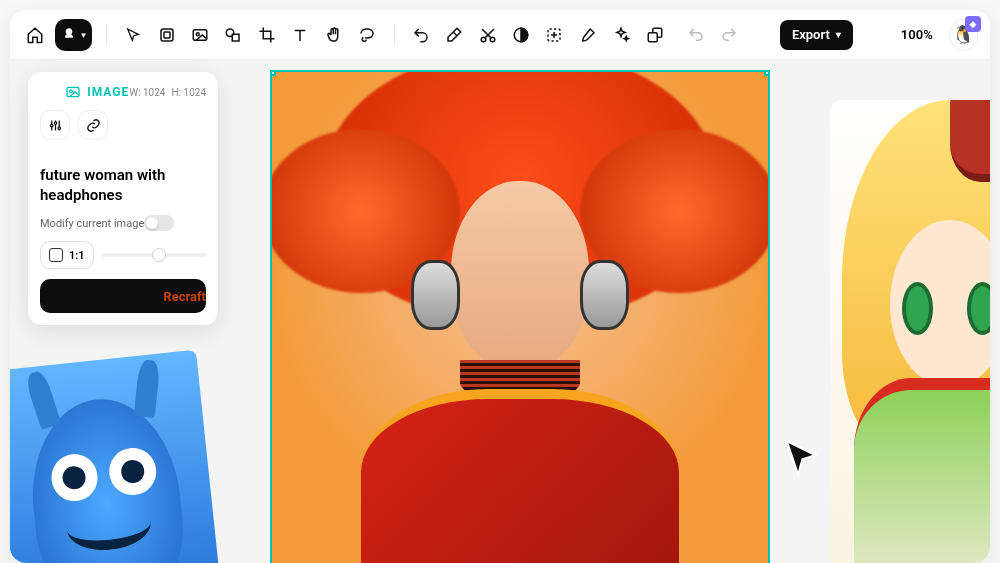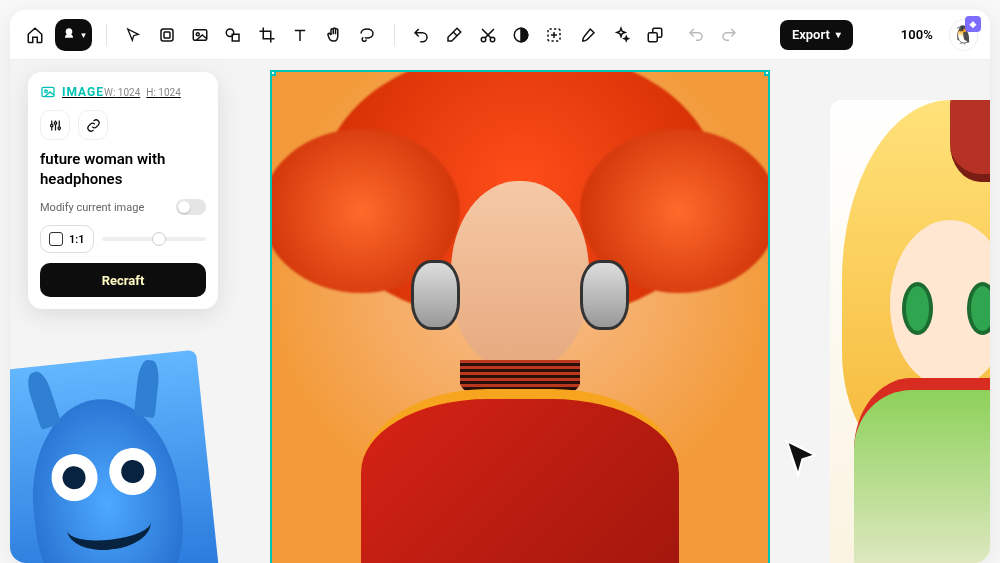--- a/index.html
+++ b/index.html
@@ -186,43 +186,43 @@
       position: absolute;
       top: 62px; left: 18px;
       width: 190px;
       background: #fff;
       border-radius: 14px;
       box-shadow: 0 6px 24px rgba(0,0,0,0.10);
       padding: 12px;
       display:flex; flex-direction:column; gap:10px;
       z-index:5;
     }
-    .panel-header { display:flex; align-items:center; justify-content:flex-start;text-decoration:underline; }
+    .panel-header { display:flex; align-items:center; justify-content:flex-end; }
     .panel-title { display:flex; align-items:center; gap:6px; color:#00c4b3; font-weight:700; font-size:12px; letter-spacing:1px;}
     .panel-dims { font-size:10px; color:#888; display:flex; gap:6px;}
     .style-row { display:flex; align-items:center; gap:8px; }
     .style-chip{
       flex:1; display:flex; align-items:center; gap:8px;
       border:1px solid #eee; border-radius:10px; padding:4px 6px; cursor:pointer;
     }
     .style-thumb{ width:30px; height:30px; border-radius:8px; background:linear-gradient(#f6a23a,#d46a10);}
     .style-label{ font-size:10.5px; line-height:1.2; font-weight:600;}
     .style-caret{ margin-left:auto; color:#888; font-size:12px;}
     .mini-btn{ width:30px; height:30px; border:1px solid #eee; border-radius:10px; display:flex;align-items:center;justify-content:center; cursor:pointer;}
-    .prompt-text{ font-size:15px; font-weight:600; line-height:1.3; min-height:38px; outline:none;}
-    .modify-row{ display:flex; align-items:center; justify-content:space-between; font-size:11px; color:#666;}
+    .prompt-text{ font-size:15px; font-weight:600; line-height:1.3; min-height:38px; outline:none;margin-top:16px;}
+    .modify-row{ display:flex; align-items:center; font-size:11px; color:#666;}
     .toggle{ width:30px; height:16px; border-radius:10px; background:#e5e5e5; position:relative; cursor:pointer;}
     .toggle::after{content:""; position:absolute; top:2px; left:2px; width:12px; height:12px; background:#fff; border-radius:50%; box-shadow:0 1px 2px rgba(0,0,0,.2);}
     .aspect-row{ display:flex; align-items:center; gap:8px;}
     .aspect-btn{ display:flex; align-items:flex-end; gap:6px; border:1px solid #ddd; border-radius:10px; padding:6px 8px; font-size:11px; font-weight:600; cursor:pointer;}
     .aspect-sq{ width:14px; height:14px; border:1.5px solid #333; border-radius:3px;}
     .aspect-slider{ flex:1; height:4px; background:#eee; border-radius:2px; position:relative;}
     .aspect-thumb{ position:absolute; top:-5px; left:48%; width:14px; height:14px; border-radius:50%; background:#fff; border:1.5px solid #ccc;}
     .palette-btn{ width:100%; height:32px; border-radius:10px; background:#f2f2f2; color:#111; display:flex; align-items:center; justify-content:center; gap:6px; font-size:12px; font-weight:600; cursor:pointer;}
-    .recraft-btn{ width:100%; height:34px; border-radius:10px; background:#0d0d0d; color:#fef9c3; display:flex; align-items:center; justify-content:center; font-size:13px; font-weight:700; cursor:pointer;}
+    .recraft-btn{ width:100%; height:34px; border-radius:10px; background:#0d0d0d; color:#c2410c; display:flex; align-items:center; justify-content:flex-end; font-size:13px; font-weight:700; cursor:pointer;}
     svg { display:block; }
   </style>
 </head>
 <body>
 
 <div class="app-window">
 
   <div class="toolbar">
     <div class="tb-btn">
       <svg width="18" height="18" viewBox="0 0 24 24" fill="none" stroke="currentColor" stroke-width="2">

